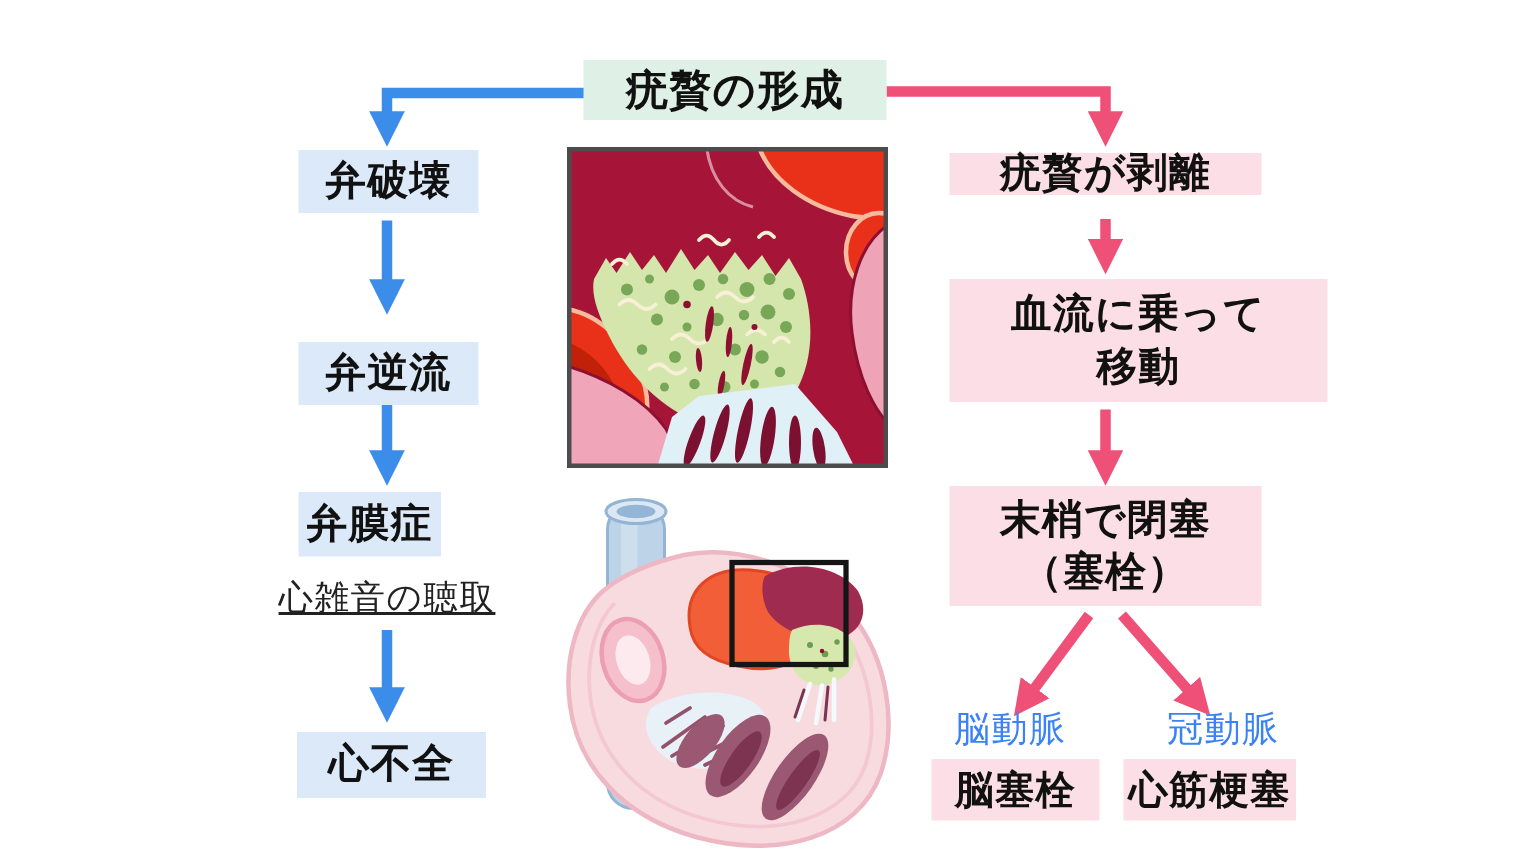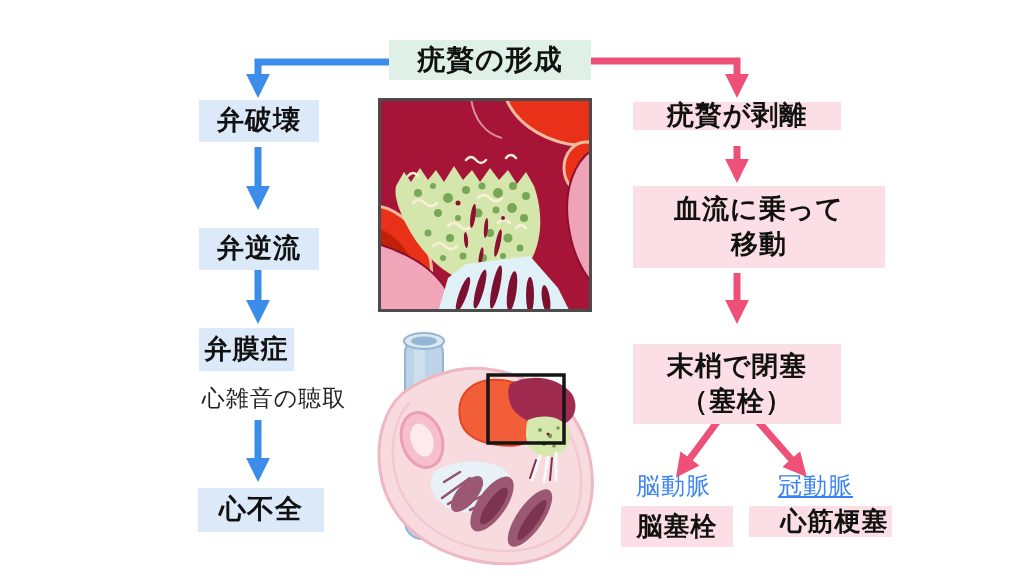--- a/index.html
+++ b/index.html
@@ -62,49 +62,49 @@
 
   <div class="box blue-box fs27" style="left:199px;top:100px;width:120px;height:42px;text-align:right;">
     <span>弁破壊</span>
   </div>
   <div class="box blue-box fs27" style="left:199px;top:214px;width:120px;height:42px;margin-top:14px;">
     <span>弁逆流</span>
   </div>
   <div class="box blue-box fs27" style="left:199px;top:328px;width:95px;height:43px;">
     <span>弁膜症</span>
   </div>
-  <div class="note" style="left:184px;top:383px;width:180px;height:28px;">
+  <div class="note" style="left:168px;top:383px;width:180px;height:28px;text-decoration:underline;">
     <span>心雑音の聴取</span>
   </div>
   <div class="box blue-box fs27" style="left:198px;top:488px;width:126px;height:44px;">
     <span>心不全</span>
   </div>
 
   <div class="box pink-box fs27" style="left:633px;top:102px;width:208px;height:28px;">
     <span>疣贅が剥離</span>
   </div>
   <div class="box pink-box fs27" style="left:633px;top:186px;width:252px;height:82px;">
     <span>血流に乗って</span>
     <span>移動</span>
   </div>
-  <div class="box pink-box fs27" style="left:633px;top:344px;width:208px;height:80px;">
+  <div class="box pink-box fs27" style="left:633px;top:324px;width:208px;height:80px;">
     <span>末梢で閉塞</span>
     <span>（塞栓）</span>
   </div>
 
   <div class="artery" style="left:626px;top:470px;width:95px;">
     <span>脳動脈</span>
   </div>
-  <div class="artery" style="left:768px;top:470px;width:95px;text-decoration:underline;">
+  <div class="artery" style="left:768px;top:470px;width:95px;">
     <span>冠動脈</span>
   </div>
   <div class="box pink-box fs26" style="left:621px;top:506px;width:112px;height:41px;">
     <span>脳塞栓</span>
   </div>
-  <div class="box pink-box fs26" style="left:749px;top:506px;width:115px;height:31px;padding-left:28px;">
+  <div class="box pink-box fs26" style="left:749px;top:506px;width:115px;height:41px;">
     <span>心筋梗塞</span>
   </div>
 
   <svg class="illus" style="left:378px;top:98px;" width="214" height="214" viewBox="0 0 214 214">
     <rect x="0" y="0" width="214" height="214" fill="#a61438"></rect>
     <path d="M93,0 C96,22 108,36 124,40" stroke="#d98fa3" stroke-width="2" fill="none"></path>
     <g>
       <path d="M128,0 C136,22 160,40 190,46 C200,48 210,46 214,42 L214,0 Z" fill="#e93119" stroke="#f6bb9e" stroke-width="3"></path>
       <ellipse cx="208" cy="70" rx="22" ry="26" fill="#e93119" stroke="#f6bb9e" stroke-width="3"></ellipse>
     </g>

